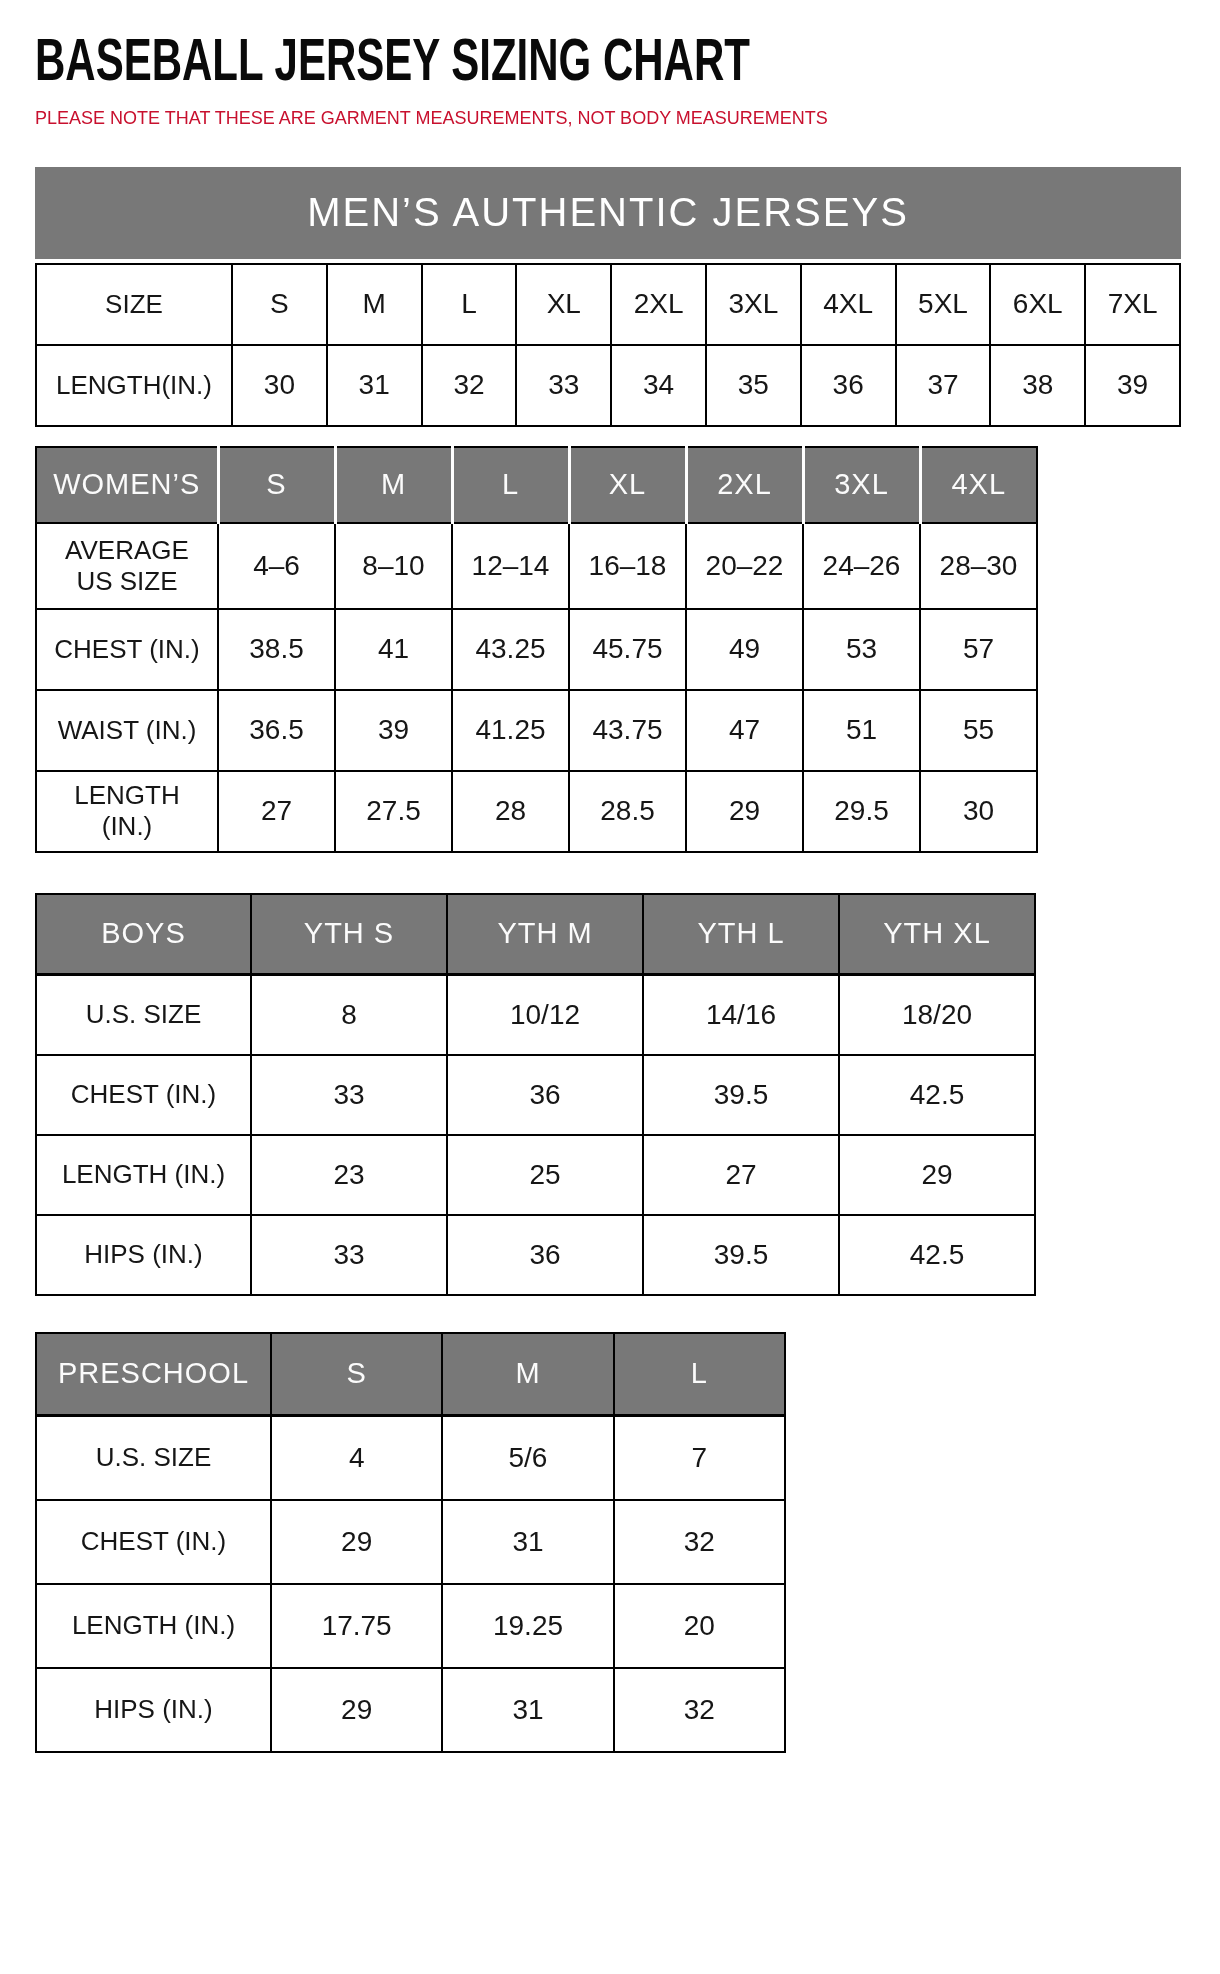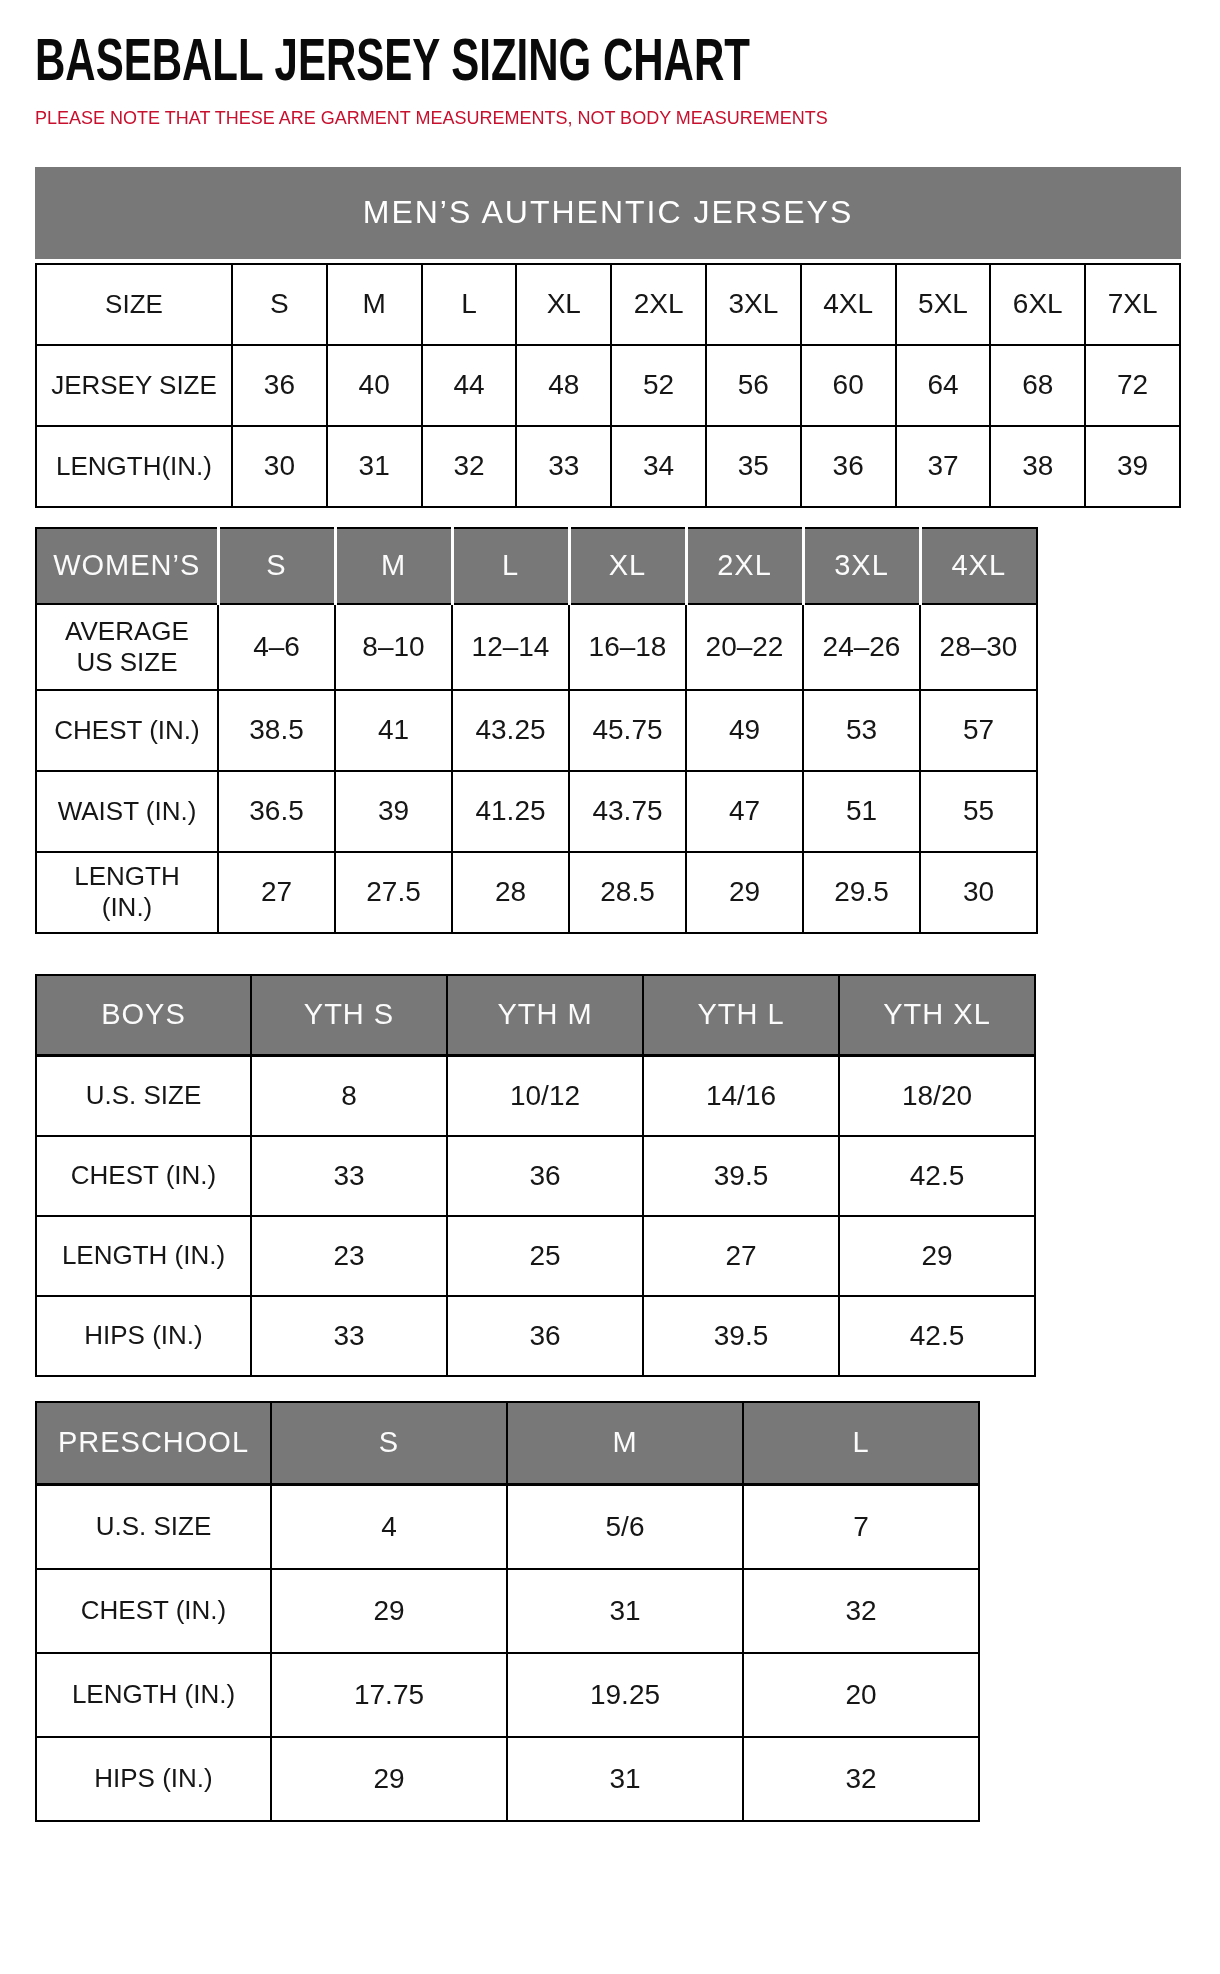--- a/index.html
+++ b/index.html
@@ -10,21 +10,21 @@
     font-weight:bold;font-size:60px;line-height:1.05;color:#0a0a0a;
     transform:scaleX(0.70);transform-origin:left center;white-space:nowrap;
     margin:8px 0 0 0;letter-spacing:0;
   }
   .note{
     color:#c8102e;font-size:18px;line-height:1.32;max-width:870px;margin-top:16px;
   }
 
   .mens-wrap{width:1146px;margin-top:36px;}
   .banner{
-    height:92px;background:#787878;color:#ffffff;font-size:32px;letter-spacing:2px;
+    height:92px;background:#787878;color:#ffffff;font-size:40px;letter-spacing:2px;
     display:flex;align-items:center;justify-content:center;margin-bottom:4px;
   }
 
   table.grid{border-collapse:collapse;table-layout:fixed;text-align:center;color:#161616;}
   .grid td{border:2px solid #000;font-size:28px;padding:0 6px;height:79px;vertical-align:middle;}
   .grid td.lbl{font-size:26px;padding:0 12px;}
   tr.ghead th{
     background:#787878;color:#fbfbfb;font-weight:normal;font-size:29px;
     letter-spacing:1px;height:74px;padding:0;vertical-align:middle;
   }
@@ -33,21 +33,21 @@
   .womens{width:1003px;margin-top:19px;}
   .womens tr.tall td{height:84px;}
   .womens tr.ghead th{border:3px solid #ffffff;border-top:2px solid #000;border-bottom:2px solid #000;}
   .womens tr.ghead th:first-child{border-left:2px solid #000;}
   .womens tr.ghead th:last-child{border-right:2px solid #000;}
 
   .boys{width:1001px;margin-top:40px;}
   .boys td{height:78px;}
   .boys tr.ghead th{border:2px solid #000;border-bottom:3px solid #000;height:78px;}
 
-  .pre{width:945px;margin-top:24px;}
+  .pre{width:751px;margin-top:36px;}
   .pre td{height:82px;}
   .pre tr.ghead th{border:2px solid #000;border-bottom:3px solid #000;height:80px;}
 </style>
 </head>
 <body>
 
 <div class="page">
 
   <h1 class="title">BASEBALL JERSEY SIZING CHART</h1>
 
@@ -67,33 +67,20 @@
         <td>L</td>
         <td>XL</td>
         <td>2XL</td>
         <td>3XL</td>
         <td>4XL</td>
         <td>5XL</td>
         <td>6XL</td>
         <td>7XL</td>
       </tr>
       <tr>
-        <td class="lbl">JERSEY SIZE</td>
-        <td>36</td>
-        <td>40</td>
-        <td>44</td>
-        <td>48</td>
-        <td>52</td>
-        <td>56</td>
-        <td>60</td>
-        <td>64</td>
-        <td>68</td>
-        <td>72</td>
-      </tr>
-      <tr>
         <td class="lbl">LENGTH(IN.)</td>
         <td>30</td>
         <td>31</td>
         <td>32</td>
         <td>33</td>
         <td>34</td>
         <td>35</td>
         <td>36</td>
         <td>37</td>
         <td>38</td>

